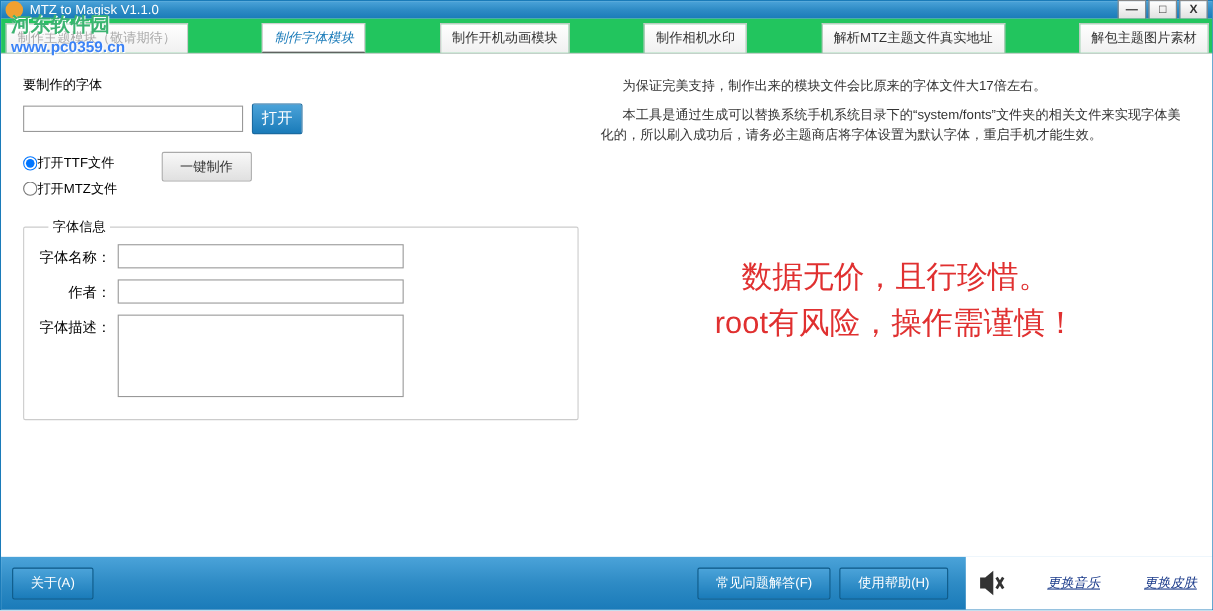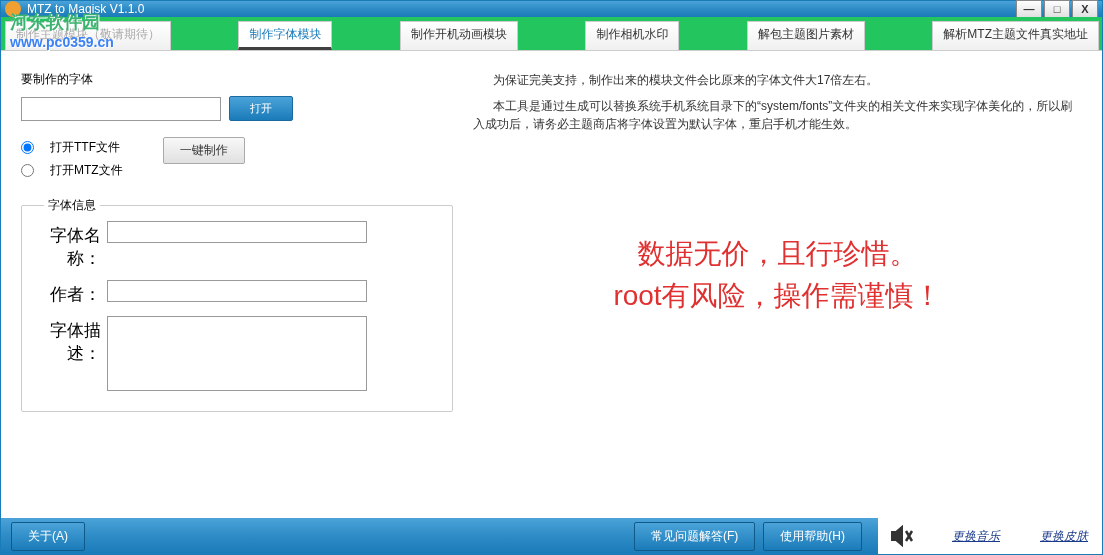--- a/index.html
+++ b/index.html
@@ -13,48 +13,48 @@
     .window-controls { display: flex; gap: 2px; }
     .window-btn { width: 26px; height: 18px; background: linear-gradient(to bottom, #fff, #e0e0e0); border: 1px solid #888; display: flex; align-items: center; justify-content: center; font-size: 11px; font-weight: bold; color: #333; cursor: pointer; }
     
     .watermark-overlay { position: absolute; top: 10px; left: 10px; pointer-events: none; z-index: 10; }
     .watermark-text1 { font-size: 18px; font-weight: bold; color: #3cb371; text-shadow: 1px 1px 0 #fff; }
     .watermark-text2 { font-size: 14px; font-weight: bold; color: #3b82f6; text-shadow: 1px 1px 0 #fff; }
     
     .tabs { display: flex; background: #22c55e; border-bottom: 1px solid #ccc; padding: 4px 4px 0 4px; font-size: 12px; justify-content: space-between; }
     .tab { padding: 4px 10px; background: linear-gradient(to bottom, #fff, #f0f0f0); border: 1px solid #ccc; border-bottom: none; margin-right: -1px; cursor: pointer; color: #333; }
     .tab.inactive-faded { color: #aaa; }
-    .tab.active { background: #fff; border-bottom: 3px solid #404040; position: relative; z-index: 1; color: #1a7bb9; }
+    .tab.active { background: #fff; border-bottom: 1px solid #404040; position: relative; z-index: 1; color: #1a7bb9; font-style: italic; }
     
     .content { flex: 1; background: #fff; padding: 20px; display: flex; position: relative; }
     
-    .left-panel { width: 432px; }
+    .left-panel { width: 505px; }
     .right-panel { flex: 1; padding-left: 20px; font-size: 12px; color: #333; }
     
     .file-section { margin-bottom: 20px; }
     .section-label { font-size: 12px; margin-bottom: 8px; display: block; }
     .file-row { display: flex; gap: 8px; align-items: center; margin-bottom: 10px; }
     .file-input { width: 200px; height: 24px; border: 1px solid #999; padding: 2px 4px; font-size: 12px; }
-    .btn-primary { padding: 4px 20px; background: linear-gradient(to bottom, #4ba3d9, #1a7bb9); color: #fff; border: 1px solid #1a6aa0; cursor: pointer; font-size: 11px; border-radius: 2px; }
+    .btn-primary { padding: 4px 8px; background: linear-gradient(to bottom, #4ba3d9, #1a7bb9); color: #fff; border: 1px solid #1a6aa0; cursor: pointer; font-size: 14px; border-radius: 2px; }
     .btn-secondary { padding: 4px 16px; background: linear-gradient(to bottom, #f8f8f8, #e0e0e0); color: #333; border: 1px solid #aaa; cursor: pointer; font-size: 12px; border-radius: 2px; text-align: center; }
     .radio-group { margin-top: 8px; }
-    .radio-item { display: flex; align-items: center; gap: 16px; margin-bottom: 6px; font-size: 12px; }
+    .radio-item { display: flex; align-items: center; gap: 0; margin-bottom: 6px; font-size: 12px; }
     .radio-item input[type="radio"] { cursor: pointer; }
     
     .font-info { border: 1px solid #ccc; padding: 15px 10px 10px; margin-top: 15px; position: relative; border-radius: 2px; }
     .font-info-title { position: absolute; top: -9px; left: 22px; background: #fff; padding: 0 4px; font-size: 12px; }
     .info-row { display: flex; align-items: flex-start; margin-bottom: 10px; }
-    .info-label { width: 75px; text-align: right; font-size: 17px; padding-top: 3px; padding-right: 6px; }
+    .info-label { width: 75px; text-align: right; font-size: 13px; padding-top: 3px; padding-right: 6px; }
     .info-input { width: 260px; height: 22px; border: 1px solid #999; padding: 2px 4px; font-size: 12px; }
     .info-textarea { width: 260px; height: 75px; border: 1px solid #999; padding: 2px 4px; font-size: 12px; resize: none; }
     
     .description-text { line-height: 1.5; margin-bottom: 8px; }
     .warning-text { color: #e03030; font-size: 28px; font-family: SimSun, serif; text-align: center; margin-top: 100px; line-height: 1.5; }
     
-    .footer { height: 36px; background: linear-gradient(to bottom, #4ba3d9 0%, #2e8bc5 50%, #1a7bb9 100%); display: flex; align-items: center; padding: 0 10px; gap: 8px; }
+    .footer { height: 48px; background: linear-gradient(to bottom, #4ba3d9 0%, #2e8bc5 50%, #1a7bb9 100%); display: flex; align-items: center; padding: 0 10px; gap: 8px; }
     .footer-spacer { flex: 1; }
     .footer-btn { padding: 5px 16px; background: linear-gradient(to bottom, #4ba3d9, #1a7bb9); color: #fff; border: 1px solid #0f5a88; cursor: pointer; font-size: 12px; border-radius: 2px; }
     .mute-icon { width: 28px; height: 28px; display: flex; align-items: center; justify-content: center; cursor: pointer; }
     .footer-link { color: #1a3a8a; font-size: 12px; text-decoration: underline; cursor: pointer; background: #fff; padding: 2px 4px; }
     .footer-right { background: #fff; height: 100%; display: flex; align-items: center; padding: 0 10px; gap: 32px; margin-left: 8px; margin-right: -10px; font-style: italic; }
     .mute-svg { fill: none; stroke: #333; stroke-width: 2; }
   </style>
 </head>
 <body>
 
@@ -73,22 +73,22 @@
   <div class="watermark-overlay">
     <div class="watermark-text1">河东软件园</div>
     <div class="watermark-text2">www.pc0359.cn</div>
   </div>
 
   <div class="tabs">
     <div class="tab inactive-faded">制作主题模块（敬请期待）</div>
     <div class="tab active">制作字体模块</div>
     <div class="tab">制作开机动画模块</div>
     <div class="tab">制作相机水印</div>
+    <div class="tab">解析MTZ主题文件真实地址</div>
     <div class="tab">解包主题图片素材</div>
-    <div class="tab">解析MTZ主题文件真实地址</div>
   </div>
 
   <div class="content">
     <div class="left-panel">
 
       <div class="file-section">
         <span class="section-label">要制作的字体</span>
         <div class="file-row">
           <input type="text" class="file-input" style="">
           <button class="btn-primary">打开</button>

